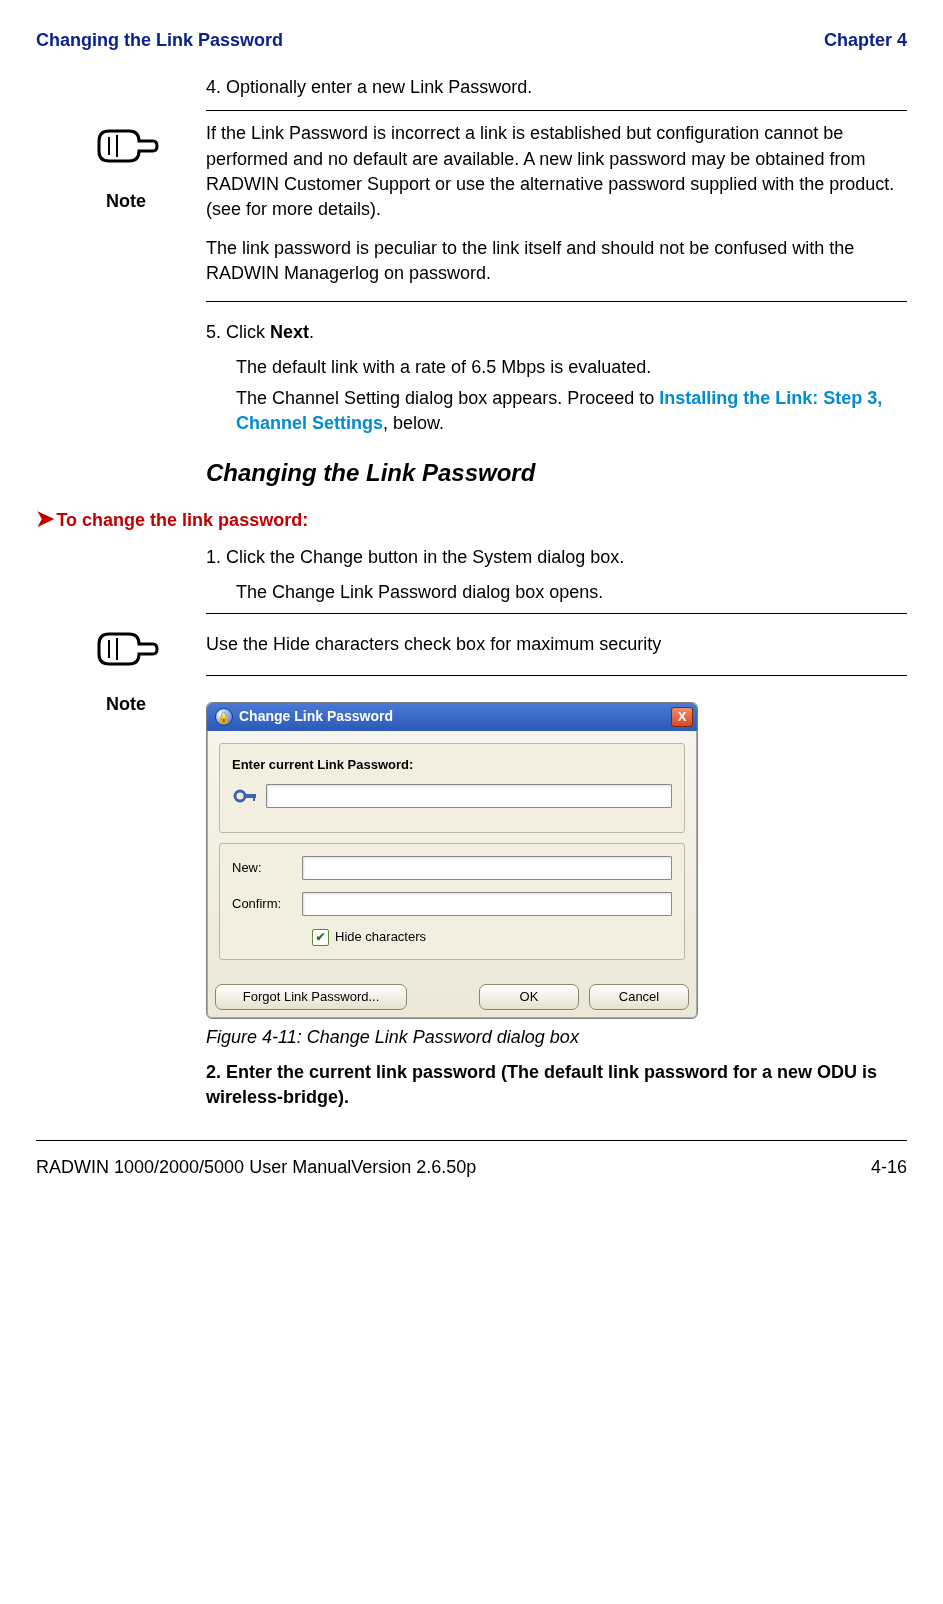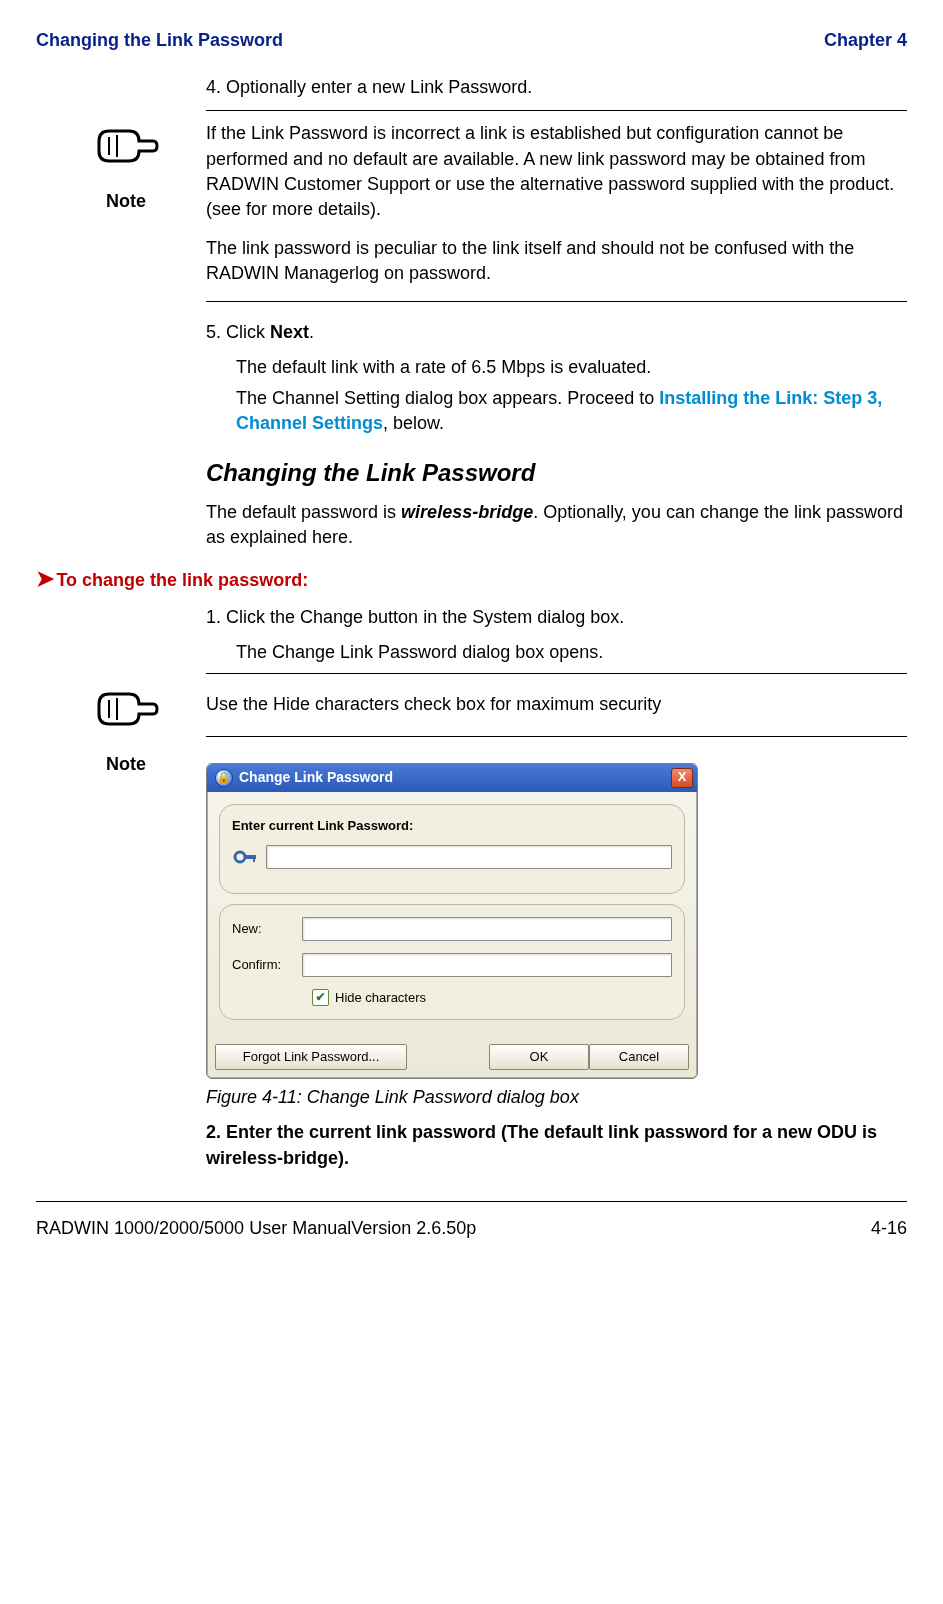--- a/index.html
+++ b/index.html
@@ -115,21 +115,21 @@
     width:20px;height:18px;
     background:linear-gradient(#f08b6f,#d94a1f);
     border:1px solid #7a2a0d;border-radius:3px;
     color:#fff;font-weight:bold;font-size:13px;
     display:flex;align-items:center;justify-content:center;
     cursor:pointer;
   }
   .dialog-body { padding: 12px 12px 10px 12px; }
   .group {
     border:1px solid #bdb89f;
-    border-radius:15px;
+    border-radius:3px;
     padding: 12px 12px 12px 12px;
     margin-bottom: 10px;
     background:#f3efe0;
   }
   .group-label {
     font-weight: bold;
     margin-bottom: 10px;
   }
   .row {
     display:flex;align-items:center;margin-bottom:12px;
@@ -150,25 +150,25 @@
   .checkbox-row { margin-left:80px; display:flex; align-items:center; gap:6px; }
   .chk {
     width:15px;height:15px;border:1px solid #5a8a3a;
     background:#fff;display:flex;align-items:center;justify-content:center;
     color:#2a7a1a;font-size:12px;font-weight:bold;border-radius:2px;
   }
   .btn-row {
     display:flex;justify-content:space-between;align-items:center;
     padding: 4px 8px 8px 8px;
   }
-  .btn-row-right { display:flex; }
+  .btn-row-right { display:flex; gap:10px; }
   .wbtn {
     min-width:78px;padding:3px 10px;
     background:linear-gradient(#fff,#e6e1cf);
-    border:1px solid #8a876f;border-radius:2px;
+    border:1px solid #8a876f;border-radius:7px;
     font-size:13px;text-align:center;cursor:pointer;
   }
   .wbtn.long{min-width:170px;}
 
   .figure-caption {
     font-style: italic;
     margin: 4px 0 10px 0;
   }
 
   .footer-rule {
@@ -206,23 +206,20 @@
 
   <div class="numbered">
     <span>5. Click </span><span class="bold">Next</span><span>.</span>
   </div>
   <div class="inner-para">The default link with a rate of 6.5 Mbps is evaluated.</div>
   <div class="inner-para">
     <span>The Channel Setting dialog box appears. Proceed to </span><span class="link-blue">Installing the Link: Step 3, Channel Settings</span><span>, below.</span>
   </div>
 
   <div class="section-title">Changing the Link Password</div>
-  <div>
-    <span>The default password is </span><span class="bolditalic">wireless-bridge</span><span>. Optionally, you can change the link password as explained here.</span>
-  </div>
 </div>
 
 <div class="task-heading">
   <span class="chev">➤</span><span>To change the link password:</span>
 </div>
 
 <div class="content">
 
   <div class="numbered">1. Click the Change button in the System dialog box.</div>
   <div class="inner-para">The Change Link Password dialog box opens.</div>

